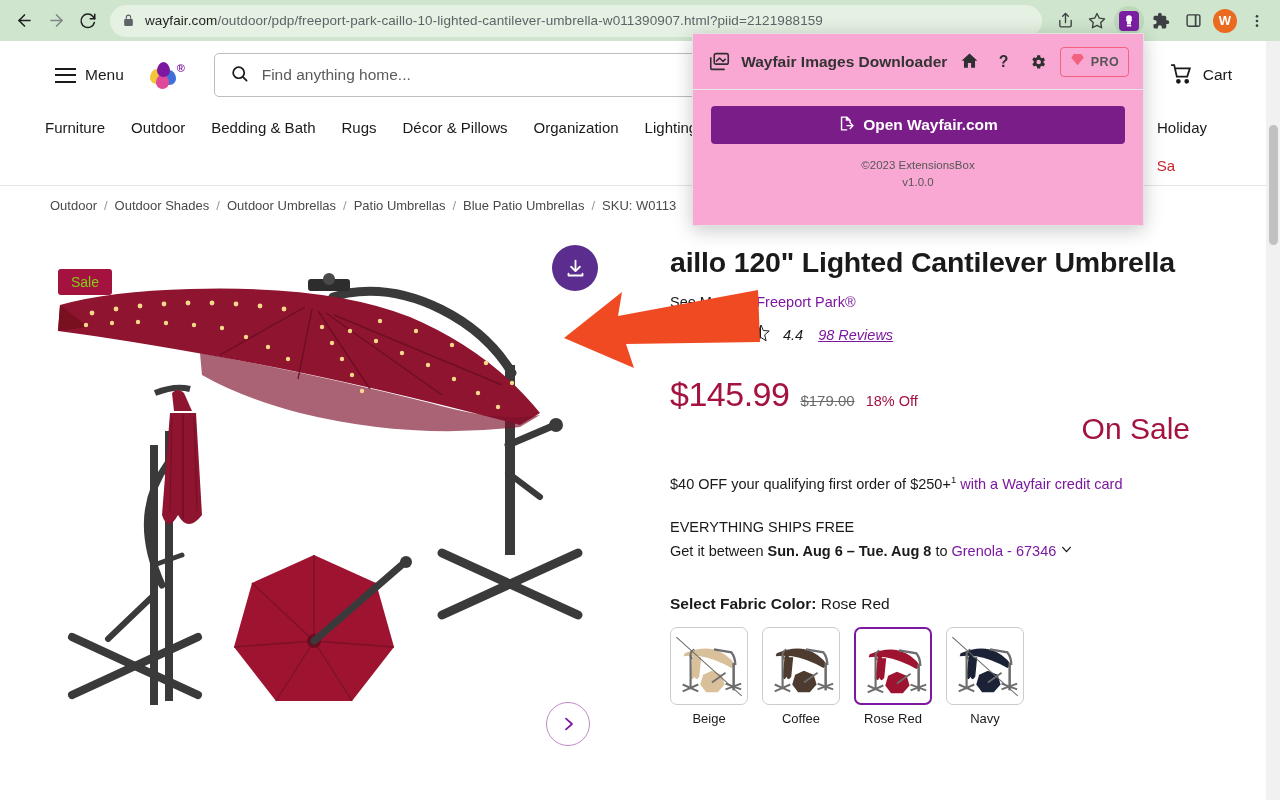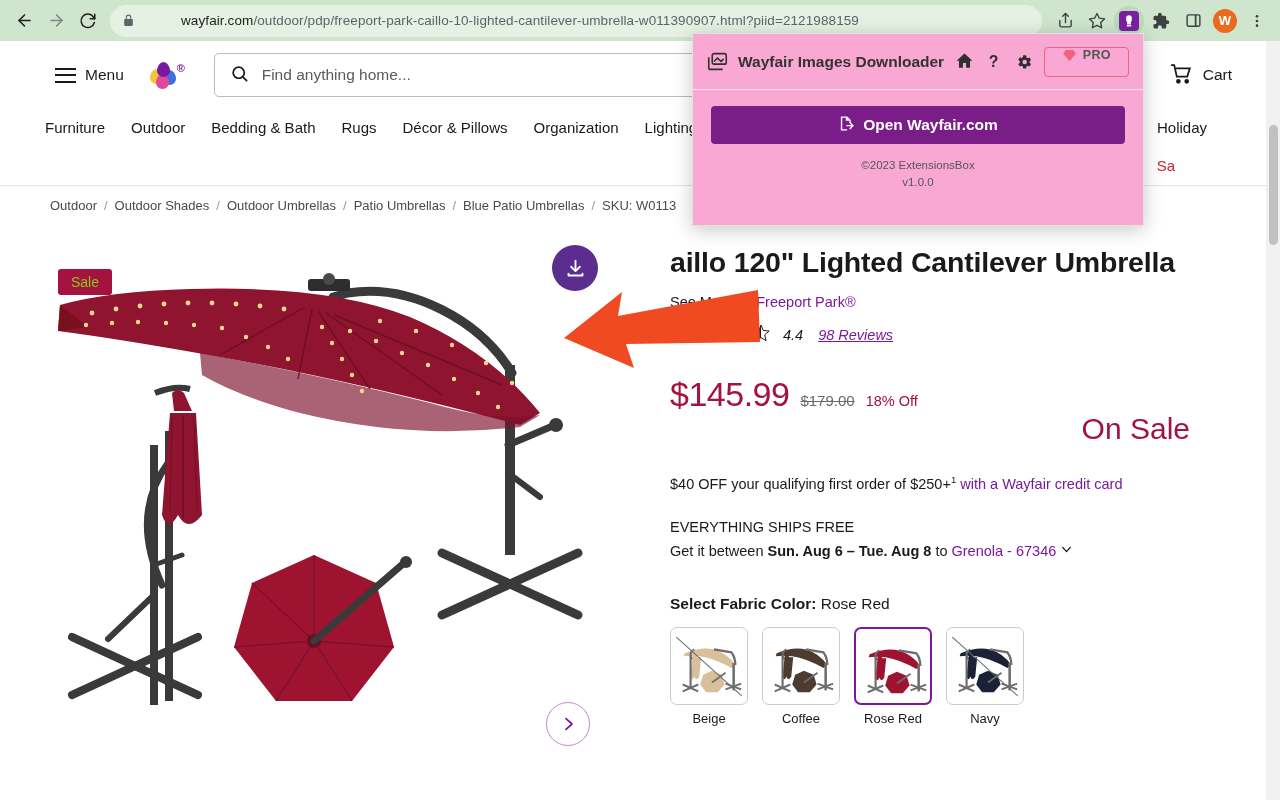--- a/index.html
+++ b/index.html
@@ -28,21 +28,20 @@
   .nav-btn svg { display: block; }
   .omnibox {
     flex: 1 1 auto;
     height: 30px;
     margin: 0 8px 0 6px;
     background: #e5f1e3;
     border-radius: 16px;
     display: flex; align-items: center;
     padding: 16px 12px;
     overflow: hidden;
-    gap: 36px;
   }
   .lock-icon { margin-right: 10px; flex: 0 0 auto; display:flex; }
   .url-text {
     font-size: 13.5px;
     color: #5f6368;
     white-space: nowrap;
     letter-spacing: .1px;
   }
   .url-text b { color: #1f1f1f; font-weight: 400; }
   .tb-icons { display: flex; align-items: center; gap: 2px; flex: 0 0 auto; }
@@ -87,22 +86,22 @@
   }
   .ext-head-ico {
     width: 26px; height: 26px;
     display: flex; align-items: center; justify-content: center;
     color: #2f2f2f;
   }
   .pro-chip {
     margin-left: auto;
     border: 1px solid #f4607f;
     border-radius: 4px;
-    height: 30px; padding: 0 17px;
-    display: flex; align-items: flex-start; gap: 6px;
+    height: 30px; padding: 0 9px;
+    display: flex; align-items: center; gap: 6px;
   }
   .pro-chip span.pro-lbl {
     font-size: 12.5px; font-weight: 700; color: #555; letter-spacing: .4px;
   }
   .ext-body { padding: 16px 18px 0; }
   .open-btn {
     width: 100%; height: 38px;
     background: #7b1d88;
     color: #fff; border: none; border-radius: 4px;
     font-family: "Liberation Sans", sans-serif;

